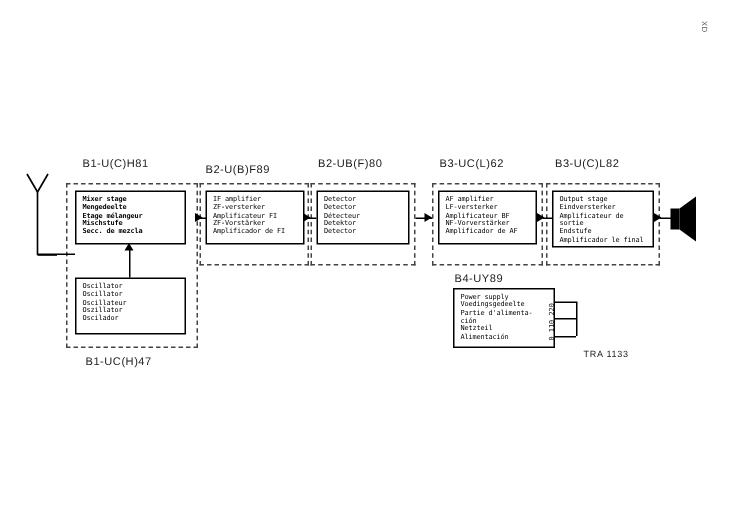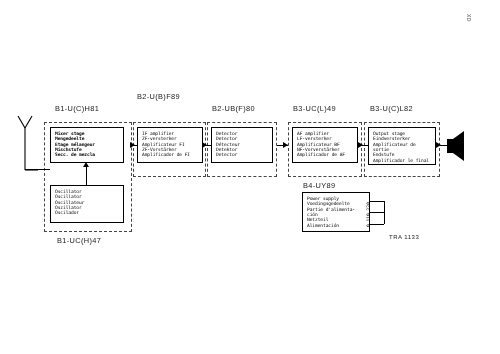--- a/index.html
+++ b/index.html
@@ -71,23 +71,23 @@
     font-family:"Liberation Sans","DejaVu Sans",sans-serif;
     writing-mode:vertical-rl;letter-spacing:.5px;
   }
 </style>
 </head>
 <body>
 
 <div class="sheet">
 
   <div class="part-label abs" style="left:55px;top:104px;">B1-U(C)H81</div>
-  <div class="part-label abs" style="left:137px;top:92px;">B2-U(B)F89</div>
+  <div class="part-label abs" style="left:137px;top:108px;">B2-U(B)F89</div>
   <div class="part-label abs" style="left:212px;top:104px;">B2-UB(F)80</div>
-  <div class="part-label abs" style="left:293px;top:104px;">B3-UC(L)49</div>
+  <div class="part-label abs" style="left:293px;top:104px;">B3-UC(L)62</div>
   <div class="part-label abs" style="left:370px;top:104px;">B3-U(C)L82</div>
   <div class="part-label abs" style="left:303px;top:181px;">B4-UY89</div>
   <div class="part-label abs" style="left:57px;top:236px;">B1-UC(H)47</div>
 
   <div class="ant" style="left:14px;top:114px;">
     <svg width="26" height="64" viewBox="0 0 26 64">
       <line x1="4" y1="2" x2="11" y2="14" stroke="#000" stroke-width="1.1"></line>
       <line x1="18" y1="2" x2="11" y2="14" stroke="#000" stroke-width="1.1"></line>
       <line x1="11" y1="14" x2="11" y2="56" stroke="#000" stroke-width="1.1"></line>
       <line x1="11" y1="56" x2="24" y2="56" stroke="#000" stroke-width="1.1"></line>

